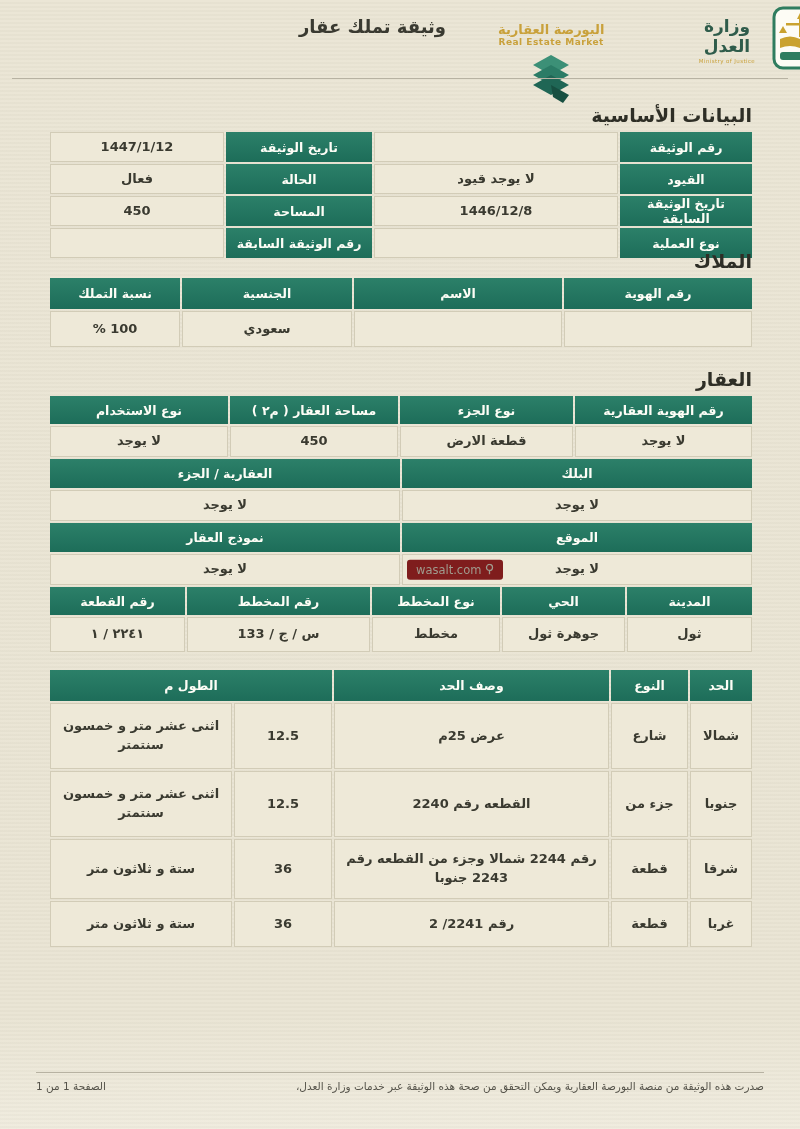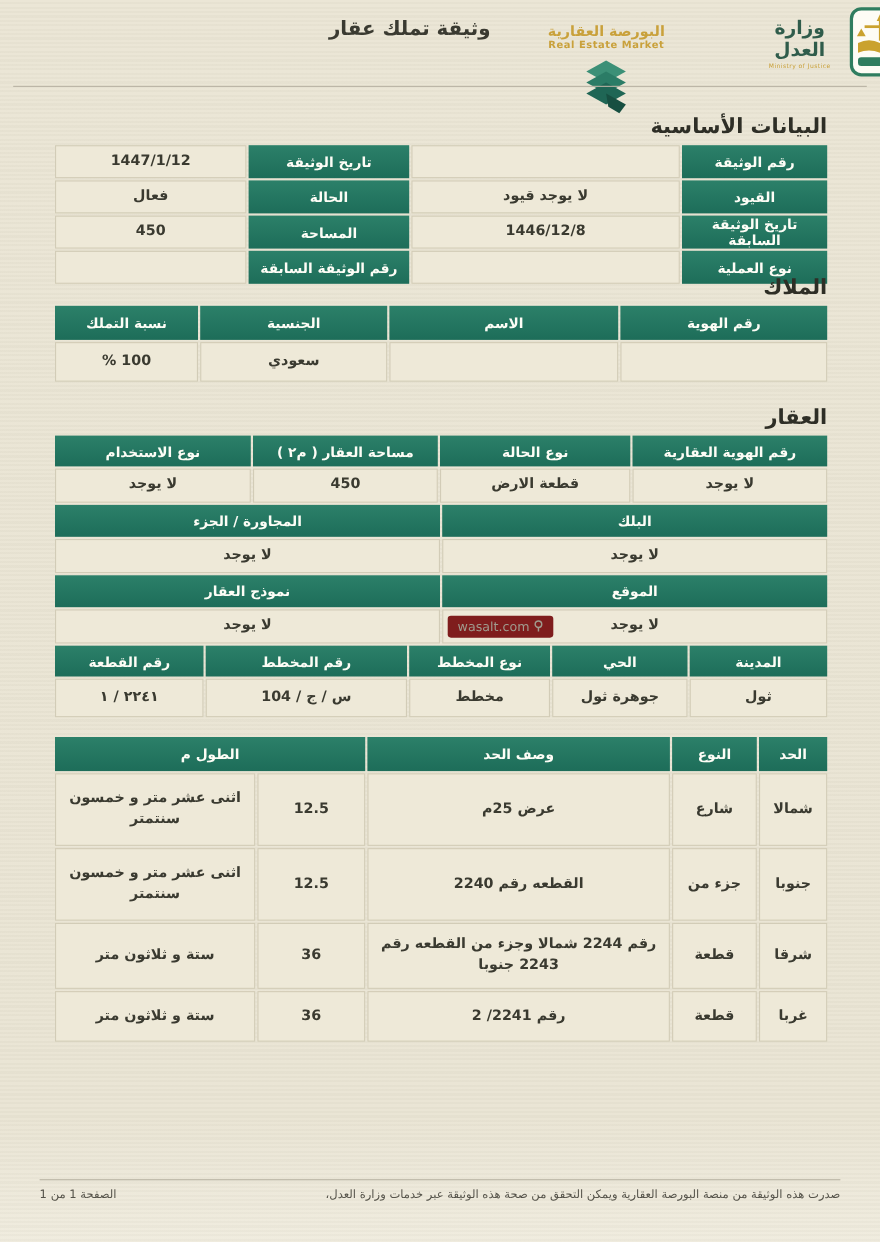--- a/index.html
+++ b/index.html
@@ -186,34 +186,34 @@
       <div class="vcell">سعودي</div>
       <div class="vcell">100 %</div>
     </div>
   </div>
 
   <div class="inner prop-block">
     <div class="section-title">العقار</div>
 
     <div class="grid prop-r1">
       <div class="hcell">رقم الهوية العقارية</div>
-      <div class="hcell">نوع الحالة</div>
+      <div class="hcell">نوع الجزء</div>
       <div class="hcell">مساحة العقار ( م٢ )</div>
       <div class="hcell">نوع الاستخدام</div>
     </div>
     <div class="grid prop-v1">
       <div class="vcell">لا يوجد</div>
       <div class="vcell">قطعة الارض</div>
       <div class="vcell">450</div>
       <div class="vcell">لا يوجد</div>
     </div>
 
     <div class="grid prop-r2">
       <div class="hcell">البلك</div>
-      <div class="hcell">المجاورة / الجزء</div>
+      <div class="hcell">العقارية / الجزء</div>
     </div>
     <div class="grid prop-v2">
       <div class="vcell">لا يوجد</div>
       <div class="vcell">لا يوجد</div>
     </div>
 
     <div class="grid prop-r2">
       <div class="hcell">الموقع</div>
       <div class="hcell">نموذج العقار</div>
     </div>
@@ -235,21 +235,21 @@
       <div class="hcell">المدينة</div>
       <div class="hcell">الحي</div>
       <div class="hcell">نوع المخطط</div>
       <div class="hcell">رقم المخطط</div>
       <div class="hcell">رقم القطعة</div>
     </div>
     <div class="grid prop-v4">
       <div class="vcell">ثول</div>
       <div class="vcell">جوهرة ثول</div>
       <div class="vcell">مخطط</div>
-      <div class="vcell">س / ج / 104</div>
+      <div class="vcell">س / ج / 133</div>
       <div class="vcell">٢٢٤١ / ١</div>
     </div>
   </div>
 
   <div class="inner bound-block">
     <div class="grid bound-head">
       <div class="hcell">الحد</div>
       <div class="hcell">النوع</div>
       <div class="hcell">وصف الحد</div>
       <div class="hcell span2">الطول م</div>

